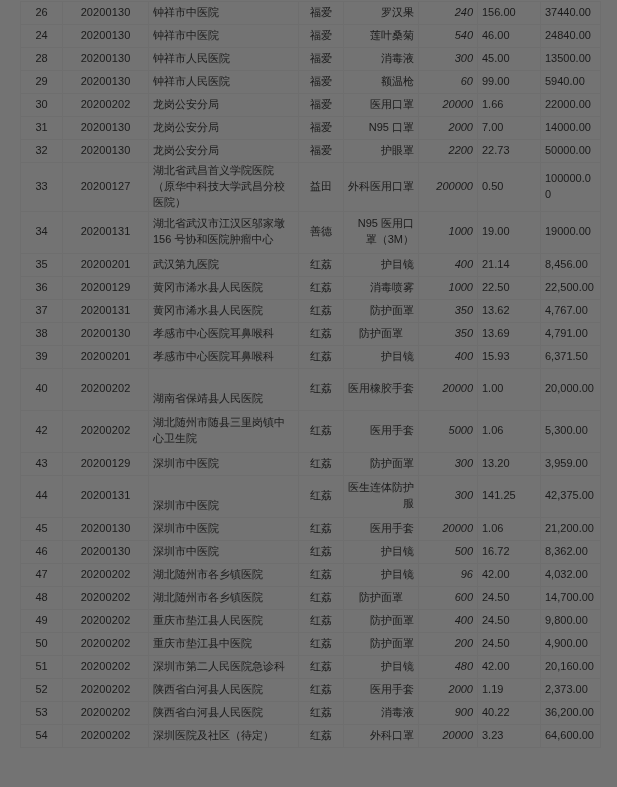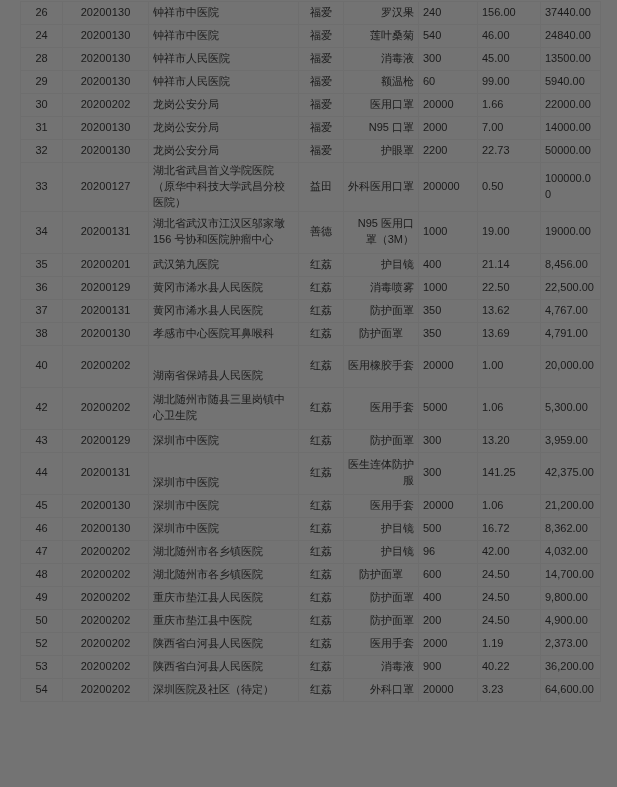--- a/index.html
+++ b/index.html
@@ -46,21 +46,21 @@
     height: 23px;
     box-sizing: border-box;
     white-space: normal;
     word-break: break-all;
   }
   td.idx    { text-align: center; }
   td.date   { text-align: center; letter-spacing: 0.1px; }
   td.org    { text-align: left; }
   td.sup    { text-align: center; }
   td.prod   { text-align: right; }
-  td.qty    { text-align: left; }
+  td.qty    { text-align: right; font-style: italic; }
   td.price  { text-align: left; margin-top: 36px; }
   td.amount { text-align: left; }
 
   td.prod.ctr { text-align: center; }
   td.org.bottom { vertical-align: bottom; padding-bottom: 3px; }
   tr.tall td { height: 42px; }
 </style>
 </head>
 <body>
 
@@ -200,20 +200,30 @@
         <tr>
           <td class="idx">38</td>
           <td class="date">20200130</td>
           <td class="org">孝感市中心医院耳鼻喉科</td>
           <td class="sup">红荔</td>
           <td class="prod ctr">防护面罩</td>
           <td class="qty">350</td>
           <td class="price">13.69</td>
           <td class="amount">4,791.00</td>
         </tr>
+        <tr>
+          <td class="idx">39</td>
+          <td class="date">20200201</td>
+          <td class="org">孝感市中心医院耳鼻喉科</td>
+          <td class="sup">红荔</td>
+          <td class="prod">护目镜</td>
+          <td class="qty">400</td>
+          <td class="price">15.93</td>
+          <td class="amount">6,371.50</td>
+        </tr>
         <tr class="tall">
           <td class="idx">40</td>
           <td class="date">20200202</td>
           <td class="org bottom">湖南省保靖县人民医院</td>
           <td class="sup">红荔</td>
           <td class="prod">医用橡胶手套</td>
           <td class="qty">20000</td>
           <td class="price">1.00</td>
           <td class="amount">20,000.00</td>
         </tr>
@@ -299,20 +309,30 @@
         </tr>
         <tr>
           <td class="idx">50</td>
           <td class="date">20200202</td>
           <td class="org">重庆市垫江县中医院</td>
           <td class="sup">红荔</td>
           <td class="prod">防护面罩</td>
           <td class="qty">200</td>
           <td class="price">24.50</td>
           <td class="amount">4,900.00</td>
+        </tr>
+        <tr>
+          <td class="idx">51</td>
+          <td class="date">20200202</td>
+          <td class="org">深圳市第二人民医院急诊科</td>
+          <td class="sup">红荔</td>
+          <td class="prod">护目镜</td>
+          <td class="qty">480</td>
+          <td class="price">42.00</td>
+          <td class="amount">20,160.00</td>
         </tr>
         <tr>
           <td class="idx">52</td>
           <td class="date">20200202</td>
           <td class="org">陕西省白河县人民医院</td>
           <td class="sup">红荔</td>
           <td class="prod">医用手套</td>
           <td class="qty">2000</td>
           <td class="price">1.19</td>
           <td class="amount">2,373.00</td>

